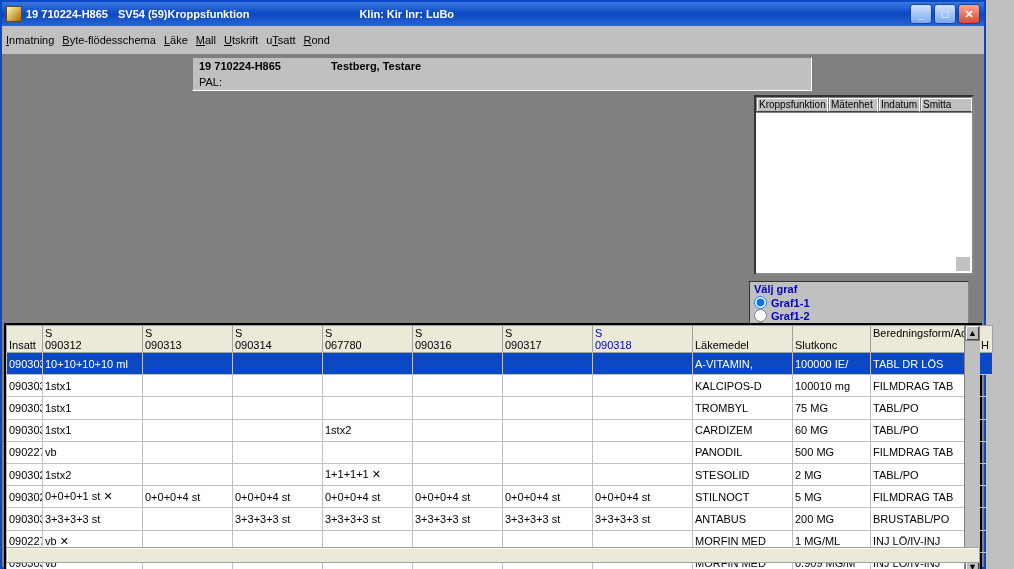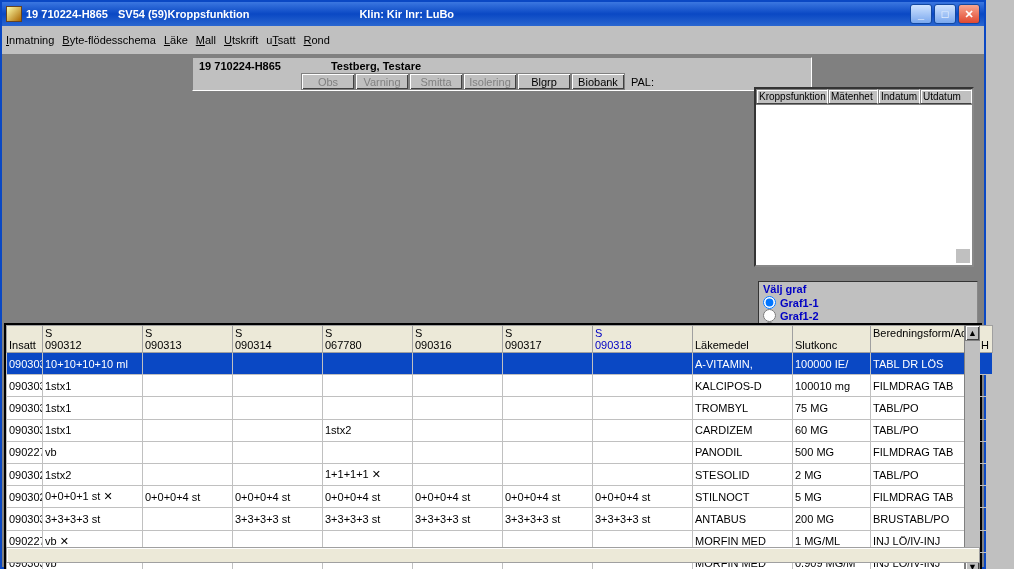--- a/index.html
+++ b/index.html
@@ -22,26 +22,26 @@
 .work-area { flex: 1; position: relative; background: #808080; }
 
 .patientbar { position: absolute; left: 190px; top: 2px; width: 620px; height: 34px; background: #c0c0c0; border: 1px solid #808080; border-right-color:#fff; border-bottom-color:#fff; display: flex; flex-direction: column; }
 .patientbar .row1 { display:flex; align-items:center; height:16px; padding-left:6px; font-weight:bold; gap: 50px;}
 .patientbar .row2 { display:flex; align-items:center; height:18px; }
 .patientbar .btn { height:17px; border:1px solid #808080; background:#c0c0c0; font-size:11px; padding:0 6px; display:flex; align-items:center; justify-content:center; color:#808080; box-shadow: inset 1px 1px #fff, inset -1px -1px #404040; }
 .patientbar .btn.enabled { color:#000; }
 .patientbar .btngrp { display:flex; margin-left:108px; }
 .patientbar .pal-label { margin-left: 6px; }
 
-.kropps-panel { position: absolute; right: 10px; top: 32px; width: 220px; height: 180px; background: #fff; border: 2px inset #888; }
+.kropps-panel { position: absolute; right: 10px; top: 40px; width: 220px; height: 180px; background: #fff; border: 2px inset #888; }
 .kropps-panel .hdrs { display:flex; background:#c0c0c0; border-bottom:1px solid #808080; }
 .kropps-panel .hdrs div { border:1px solid #808080; border-right-color:#fff; border-bottom-color:#404040; box-shadow: inset 1px 1px #fff; padding:1px 2px; font-size:10px; }
 .kropps-panel .scroll-ind { position:absolute; bottom:2px; right:2px; width:14px; height:14px; background:#c0c0c0; }
 
-.valj-graf { position: absolute; right: 6px; top: 226px; width: 220px; background:#c0c0c0; border:1px inset #888; padding:2px 4px 4px 4px; }
+.valj-graf { position: absolute; right: 15px; top: 226px; width: 220px; background:#c0c0c0; border:1px inset #888; padding:2px 4px 4px 4px; }
 .valj-graf .legend { color: #0000c4; font-weight:bold; position:relative; top:-1px; }
 .valj-graf label { display:flex; align-items:center; gap:4px; color:#0000c4; font-family: "Courier New", monospace; font-weight:bold; }
 .valj-graf input { margin:0; }
 
 .grid-area { position:absolute; left:2px; right:2px; top:268px; height:254px; border:2px solid #000; background:#fff; display:flex; }
 .grid-scroll { position:absolute; right:0; top:0; bottom:0; width:16px; background:#c0c0c0; border-left:1px solid #808080; }
 .grid-scroll .arrow { height:16px; background:#c0c0c0; border:1px solid #808080; box-shadow: inset 1px 1px #fff, inset -1px -1px #404040; display:flex; align-items:center; justify-content:center; font-size:9px; }
 .grid-scroll .track { flex:1; }
 
 table.grid { border-collapse: collapse; table-layout: fixed; width: calc(100% - 16px); }
@@ -81,38 +81,30 @@
   </div>
 
   <div class="work-area">
 
     <div class="patientbar">
       <div class="row1">
         <span>19 710224-H865</span>
         <span>Testberg, Testare</span>
       </div>
       <div class="row2">
-        <div class="btngrp">
-          <div class="btn" style="width:54px">Obs</div>
-          <div class="btn" style="width:54px">Varning</div>
-          <div class="btn" style="width:54px">Smitta</div>
-          <div class="btn" style="width:54px">Isolering</div>
-          <div class="btn enabled" style="width:54px">Blgrp</div>
-          <div class="btn enabled" style="width:54px">Biobank</div>
-        </div>
         <span class="pal-label">PAL:</span>
       </div>
     </div>
 
     <div class="kropps-panel">
       <div class="hdrs">
         <div style="width:72px">Kroppsfunktion</div>
         <div style="width:50px">Mätenhet</div>
         <div style="width:42px">Indatum</div>
-        <div style="flex:1">Utdatum</div>
+        <div style="flex:1">Smitta</div>
       </div>
       <div class="scroll-ind"></div>
     </div>
 
     <fieldset class="valj-graf">
       <div class="legend">Välj graf</div>
       <label>
           <input type="radio" name="g" checked="" style="">
           <span>Graf1-1</span>
         </label>

